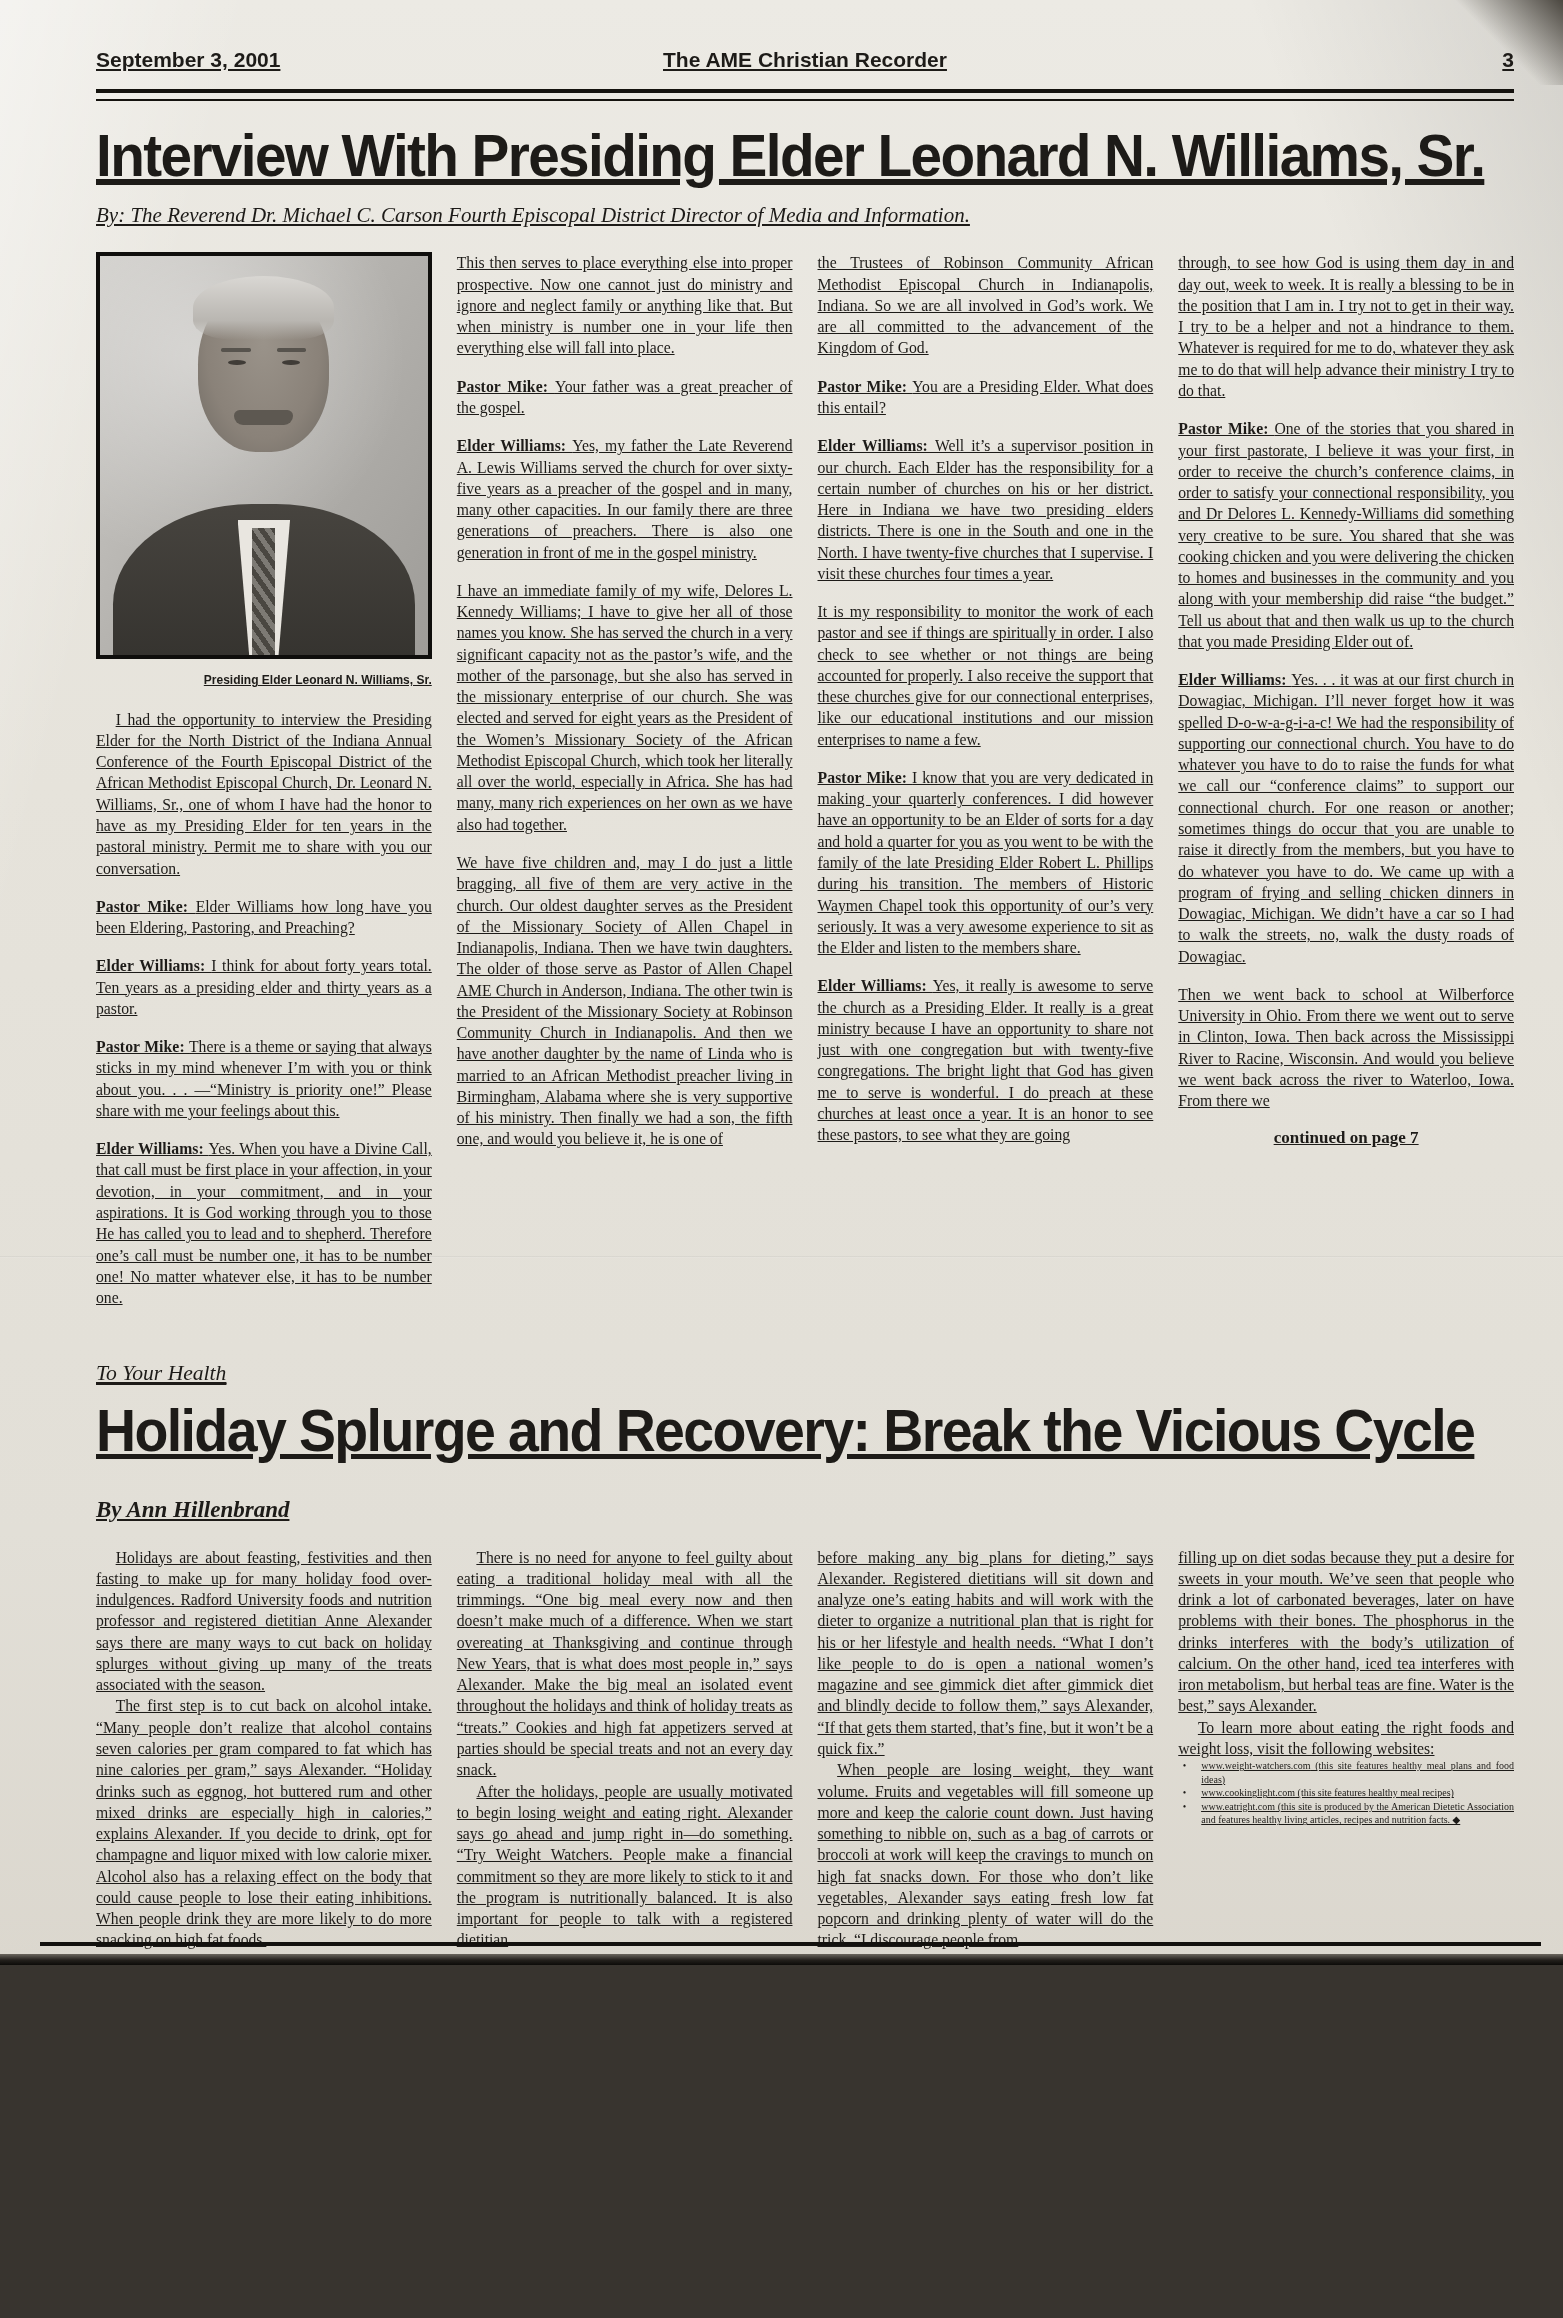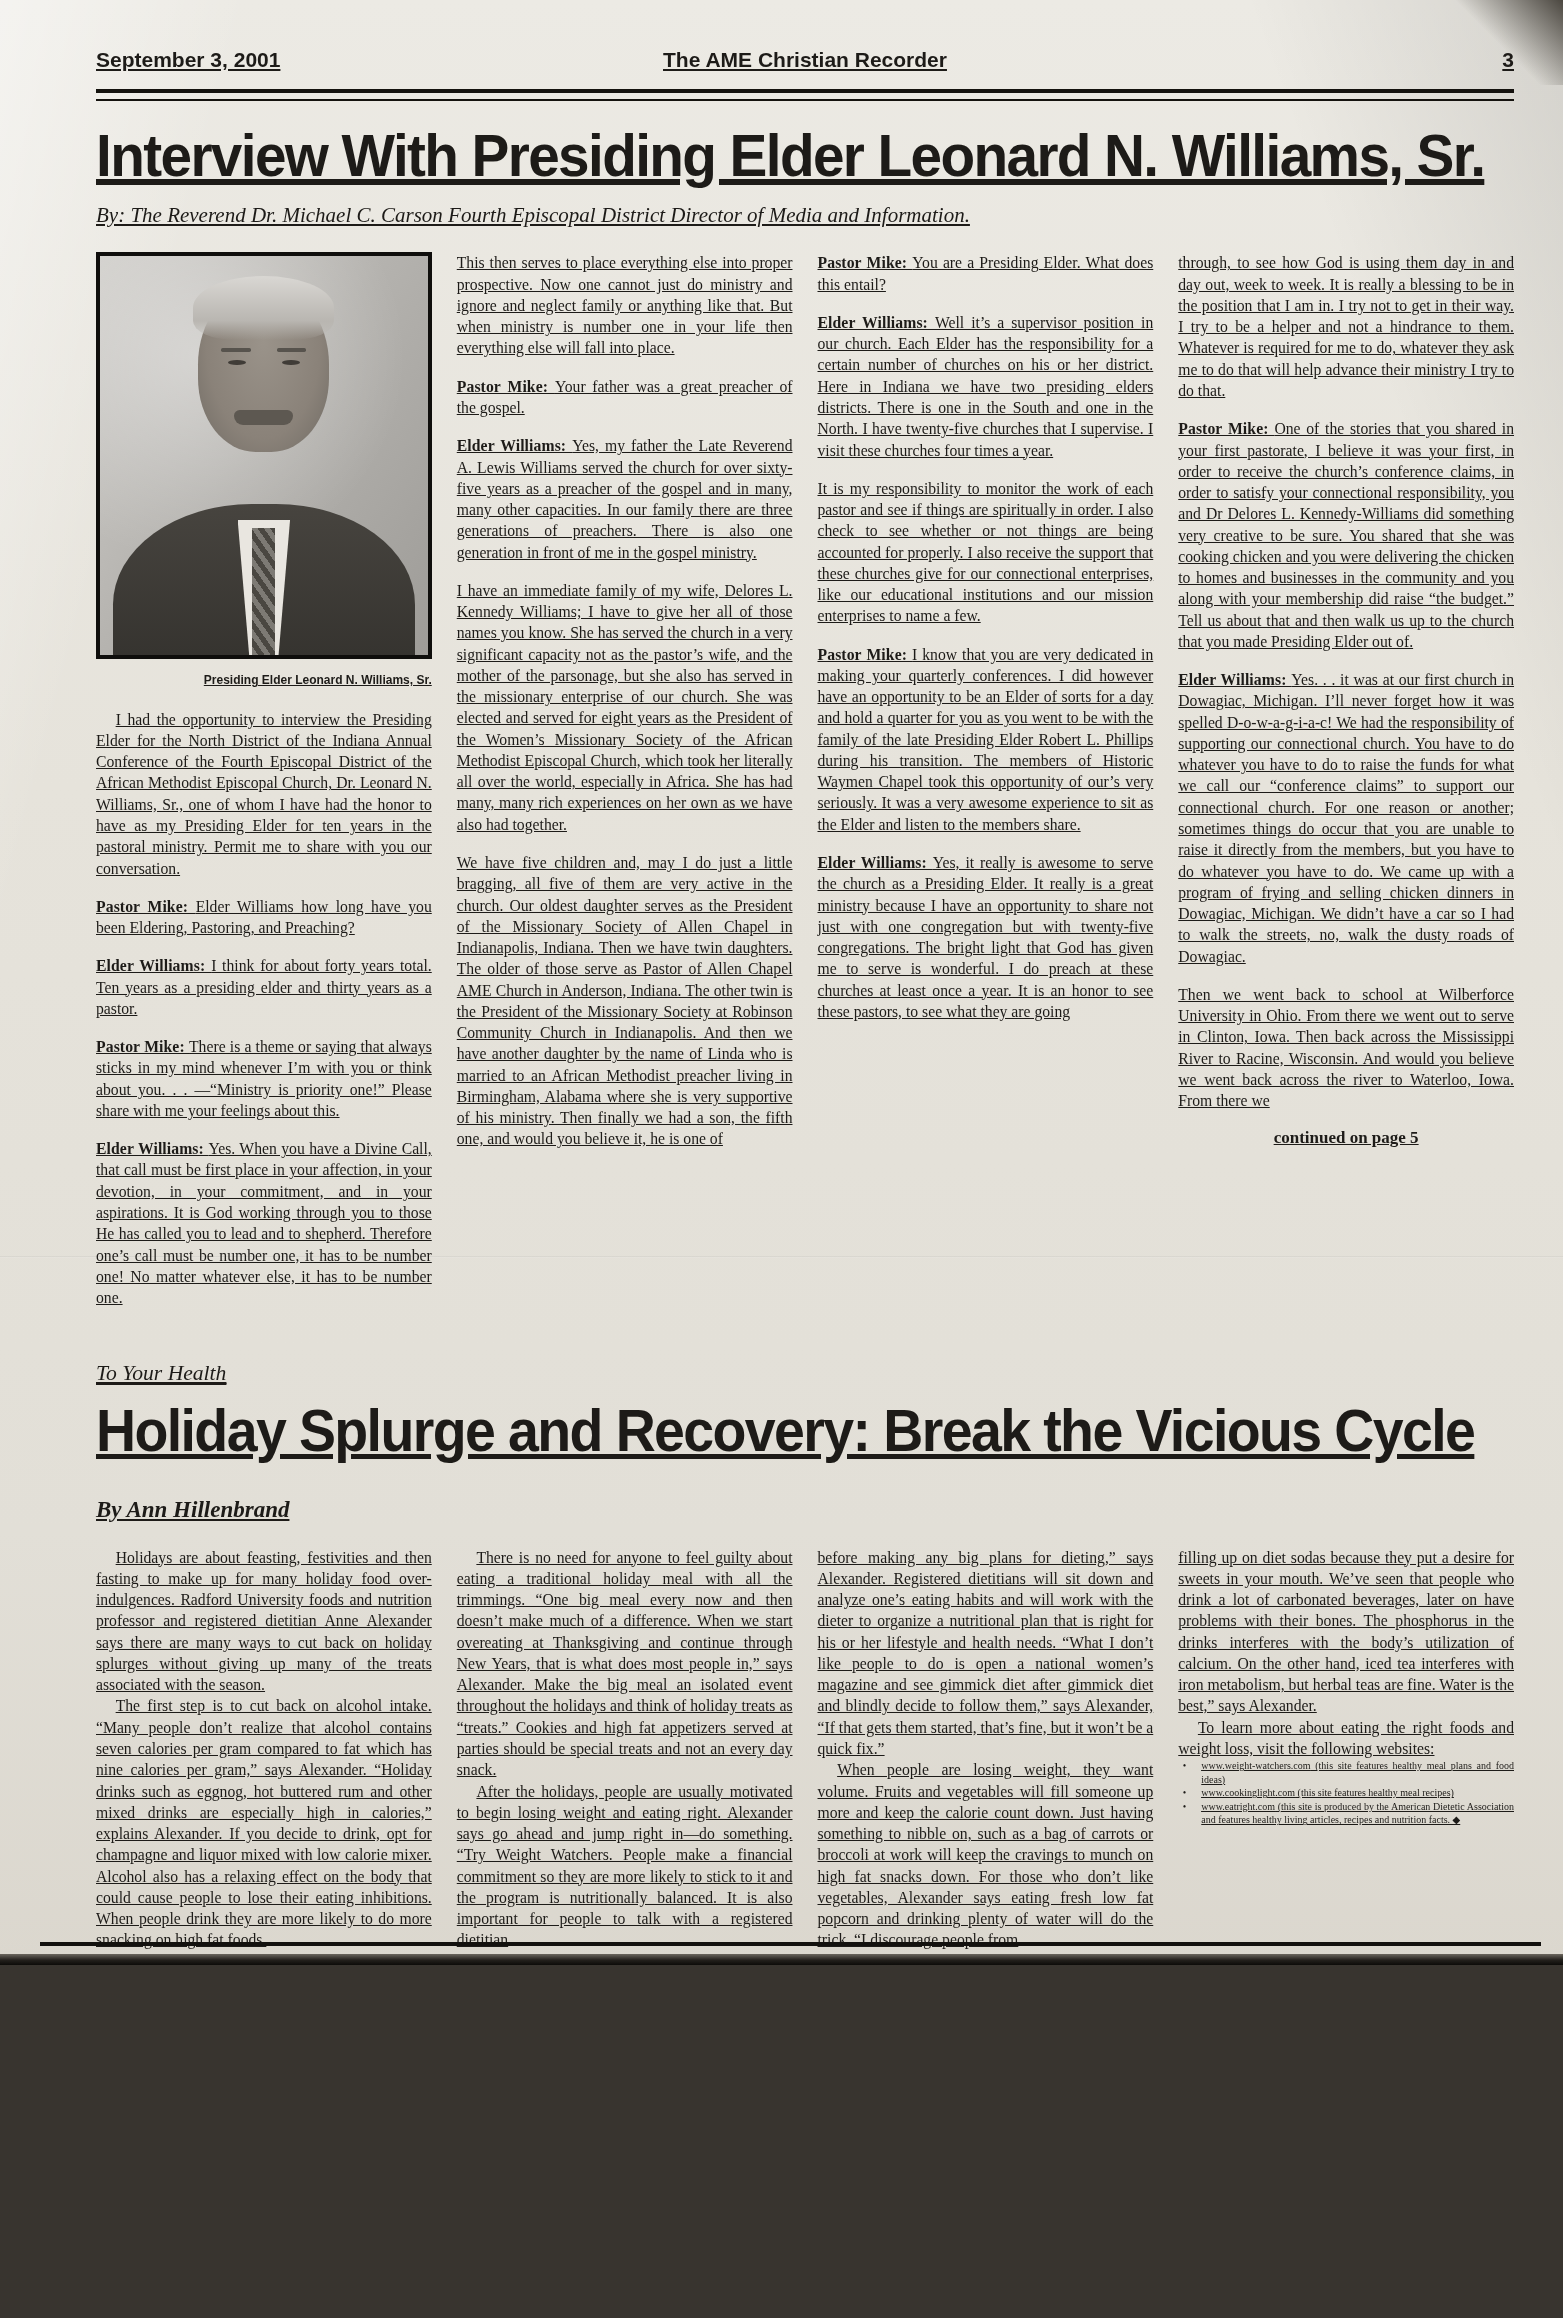--- a/index.html
+++ b/index.html
@@ -122,34 +122,35 @@
           </div>
       </div>
       <div>
           <p class="para">This then serves to place everything else into proper prospective. Now one cannot just do ministry and ignore and neglect family or anything like that. But when ministry is number one in your life then everything else will fall into place.</p>
           <p class="para"><b>Pastor Mike: </b>Your father was a great preacher of the gospel.</p>
           <p class="para"><b>Elder Williams: </b>Yes, my father the Late Reverend A. Lewis Williams served the church for over sixty-five years as a preacher of the gospel and in many, many other capacities. In our family there are three generations of preachers. There is also one generation in front of me in the gospel ministry.</p>
           <p class="para">I have an immediate family of my wife, Delores L. Kennedy Williams; I have to give her all of those names you know. She has served the church in a very significant capacity not as the pastor’s wife, and the mother of the parsonage, but she also has served in the missionary enterprise of our church. She was elected and served for eight years as the President of the Women’s Missionary Society of the African Methodist Episcopal Church, which took her literally all over the world, especially in Africa. She has had many, many rich experiences on her own as we have also had together.</p>
           <p class="para">We have five children and, may I do just a little bragging, all five of them are very active in the church. Our oldest daughter serves as the President of the Missionary Society of Allen Chapel in Indianapolis, Indiana. Then we have twin daughters. The older of those serve as Pastor of Allen Chapel AME Church in Anderson, Indiana. The other twin is the President of the Missionary Society at Robinson Community Church in Indianapolis. And then we have another daughter by the name of Linda who is married to an African Methodist preacher living in Birmingham, Alabama where she is very supportive of his ministry. Then finally we had a son, the fifth one, and would you believe it, he is one of</p>
         </div>
       <div>
+          <p class="para">the Trustees of Robinson Community African Methodist Episcopal Church in Indianapolis, Indiana. So we are all involved in God’s work. We are all committed to the advancement of the Kingdom of God.</p>
           <p class="para"><b>Pastor Mike: </b>You are a Presiding Elder. What does this entail?</p>
           <p class="para"><b>Elder Williams: </b>Well it’s a supervisor position in our church. Each Elder has the responsibility for a certain number of churches on his or her district. Here in Indiana we have two presiding elders districts. There is one in the South and one in the North. I have twenty-five churches that I supervise. I visit these churches four times a year.</p>
           <p class="para">It is my responsibility to monitor the work of each pastor and see if things are spiritually in order. I also check to see whether or not things are being accounted for properly. I also receive the support that these churches give for our connectional enterprises, like our educational institutions and our mission enterprises to name a few.</p>
           <p class="para"><b>Pastor Mike: </b>I know that you are very dedicated in making your quarterly conferences. I did however have an opportunity to be an Elder of sorts for a day and hold a quarter for you as you went to be with the family of the late Presiding Elder Robert L. Phillips during his transition. The members of Historic Waymen Chapel took this opportunity of our’s very seriously. It was a very awesome experience to sit as the Elder and listen to the members share.</p>
           <p class="para"><b>Elder Williams: </b>Yes, it really is awesome to serve the church as a Presiding Elder. It really is a great ministry because I have an opportunity to share not just with one congregation but with twenty-five congregations. The bright light that God has given me to serve is wonderful. I do preach at these churches at least once a year. It is an honor to see these pastors, to see what they are going</p>
         </div>
       <div>
         <div>
             <p class="para">through, to see how God is using them day in and day out, week to week. It is really a blessing to be in the position that I am in. I try not to get in their way. I try to be a helper and not a hindrance to them. Whatever is required for me to do, whatever they ask me to do that will help advance their ministry I try to do that.</p>
             <p class="para"><b>Pastor Mike: </b>One of the stories that you shared in your first pastorate, I believe it was your first, in order to receive the church’s conference claims, in order to satisfy your connectional responsibility, you and Dr Delores L. Kennedy-Williams did something very creative to be sure. You shared that she was cooking chicken and you were delivering the chicken to homes and businesses in the community and you along with your membership did raise “the budget.” Tell us about that and then walk us up to the church that you made Presiding Elder out of.</p>
             <p class="para"><b>Elder Williams: </b>Yes. . . it was at our first church in Dowagiac, Michigan. I’ll never forget how it was spelled D-o-w-a-g-i-a-c! We had the responsibility of supporting our connectional church. You have to do whatever you have to do to raise the funds for what we call our “conference claims” to support our connectional church. For one reason or another; sometimes things do occur that you are unable to raise it directly from the members, but you have to do whatever you have to do. We came up with a program of frying and selling chicken dinners in Dowagiac, Michigan. We didn’t have a car so I had to walk the streets, no, walk the dusty roads of Dowagiac.</p>
             <p class="para">Then we went back to school at Wilberforce University in Ohio. From there we went out to serve in Clinton, Iowa. Then back across the Mississippi River to Racine, Wisconsin. And would you believe we went back across the river to Waterloo, Iowa. From there we</p>
           </div>
-        <div class="continued">continued on page 5</div>
+        <div class="continued">continued on page 7</div>
       </div>
     </div>
 
     <div class="article2">
       <div class="kicker">To Your Health</div>
       <h2 class="headline2">Holiday Splurge and Recovery: Break the Vicious Cycle</h2>
       <div class="byline2">By Ann Hillenbrand</div>
 
       <div class="cols a2">
         <div>

